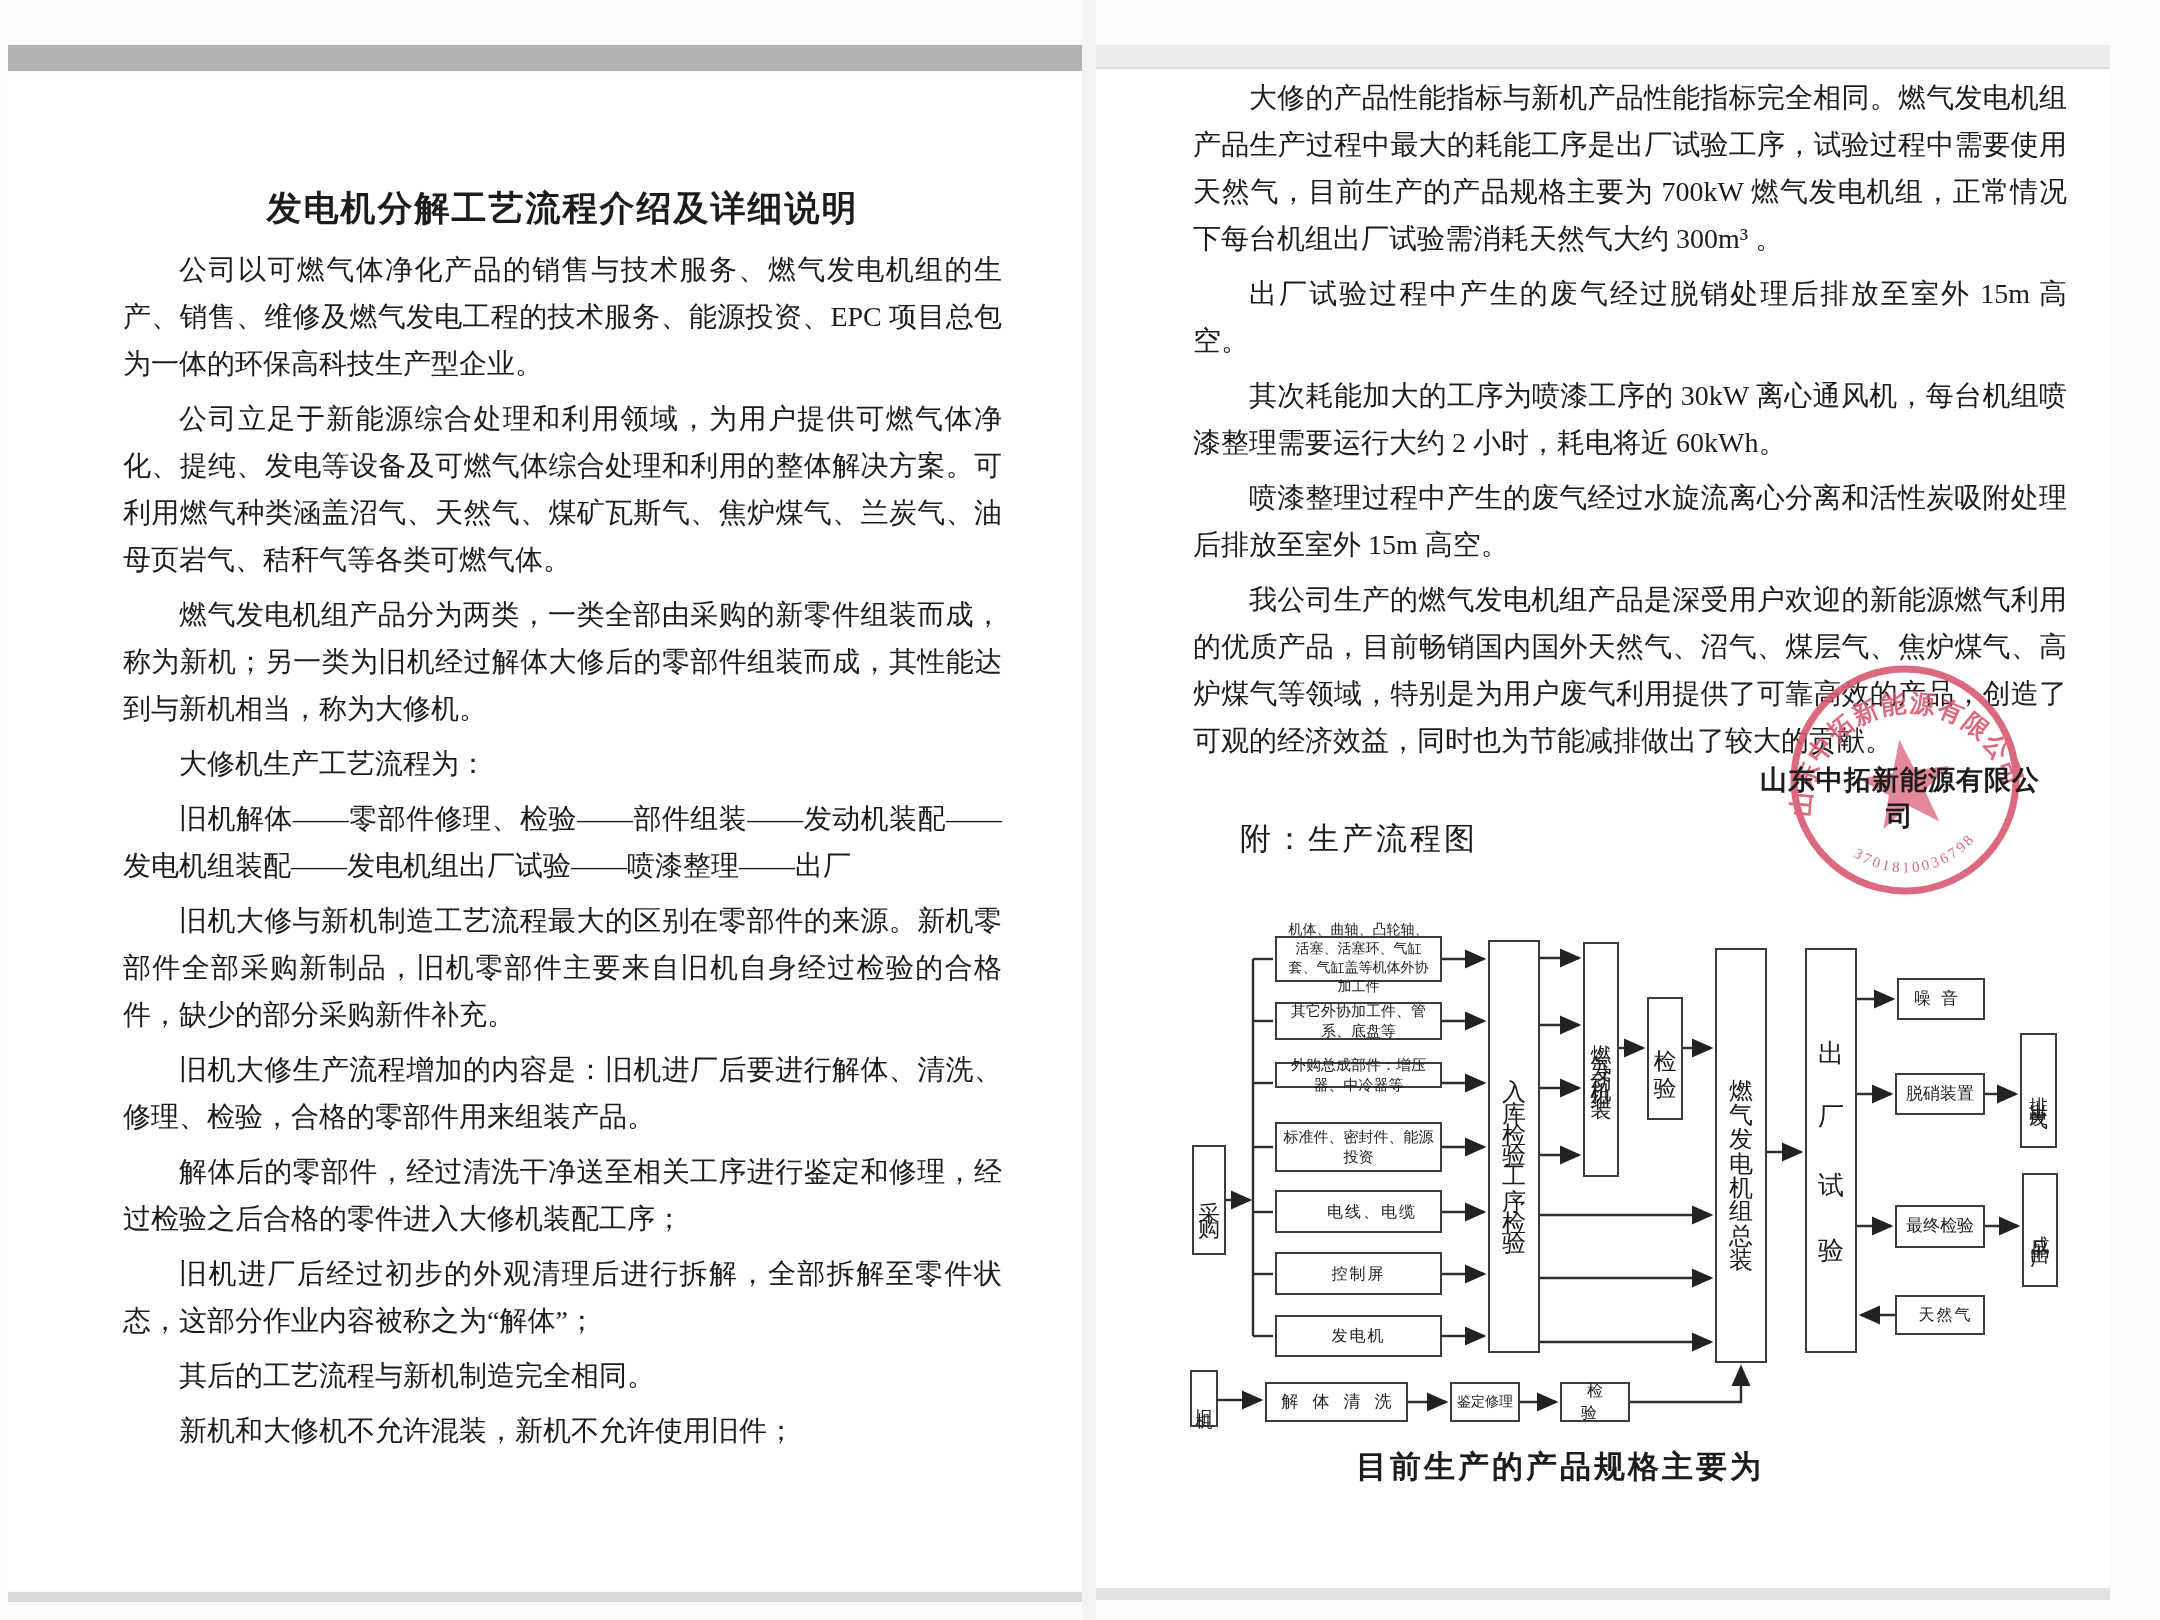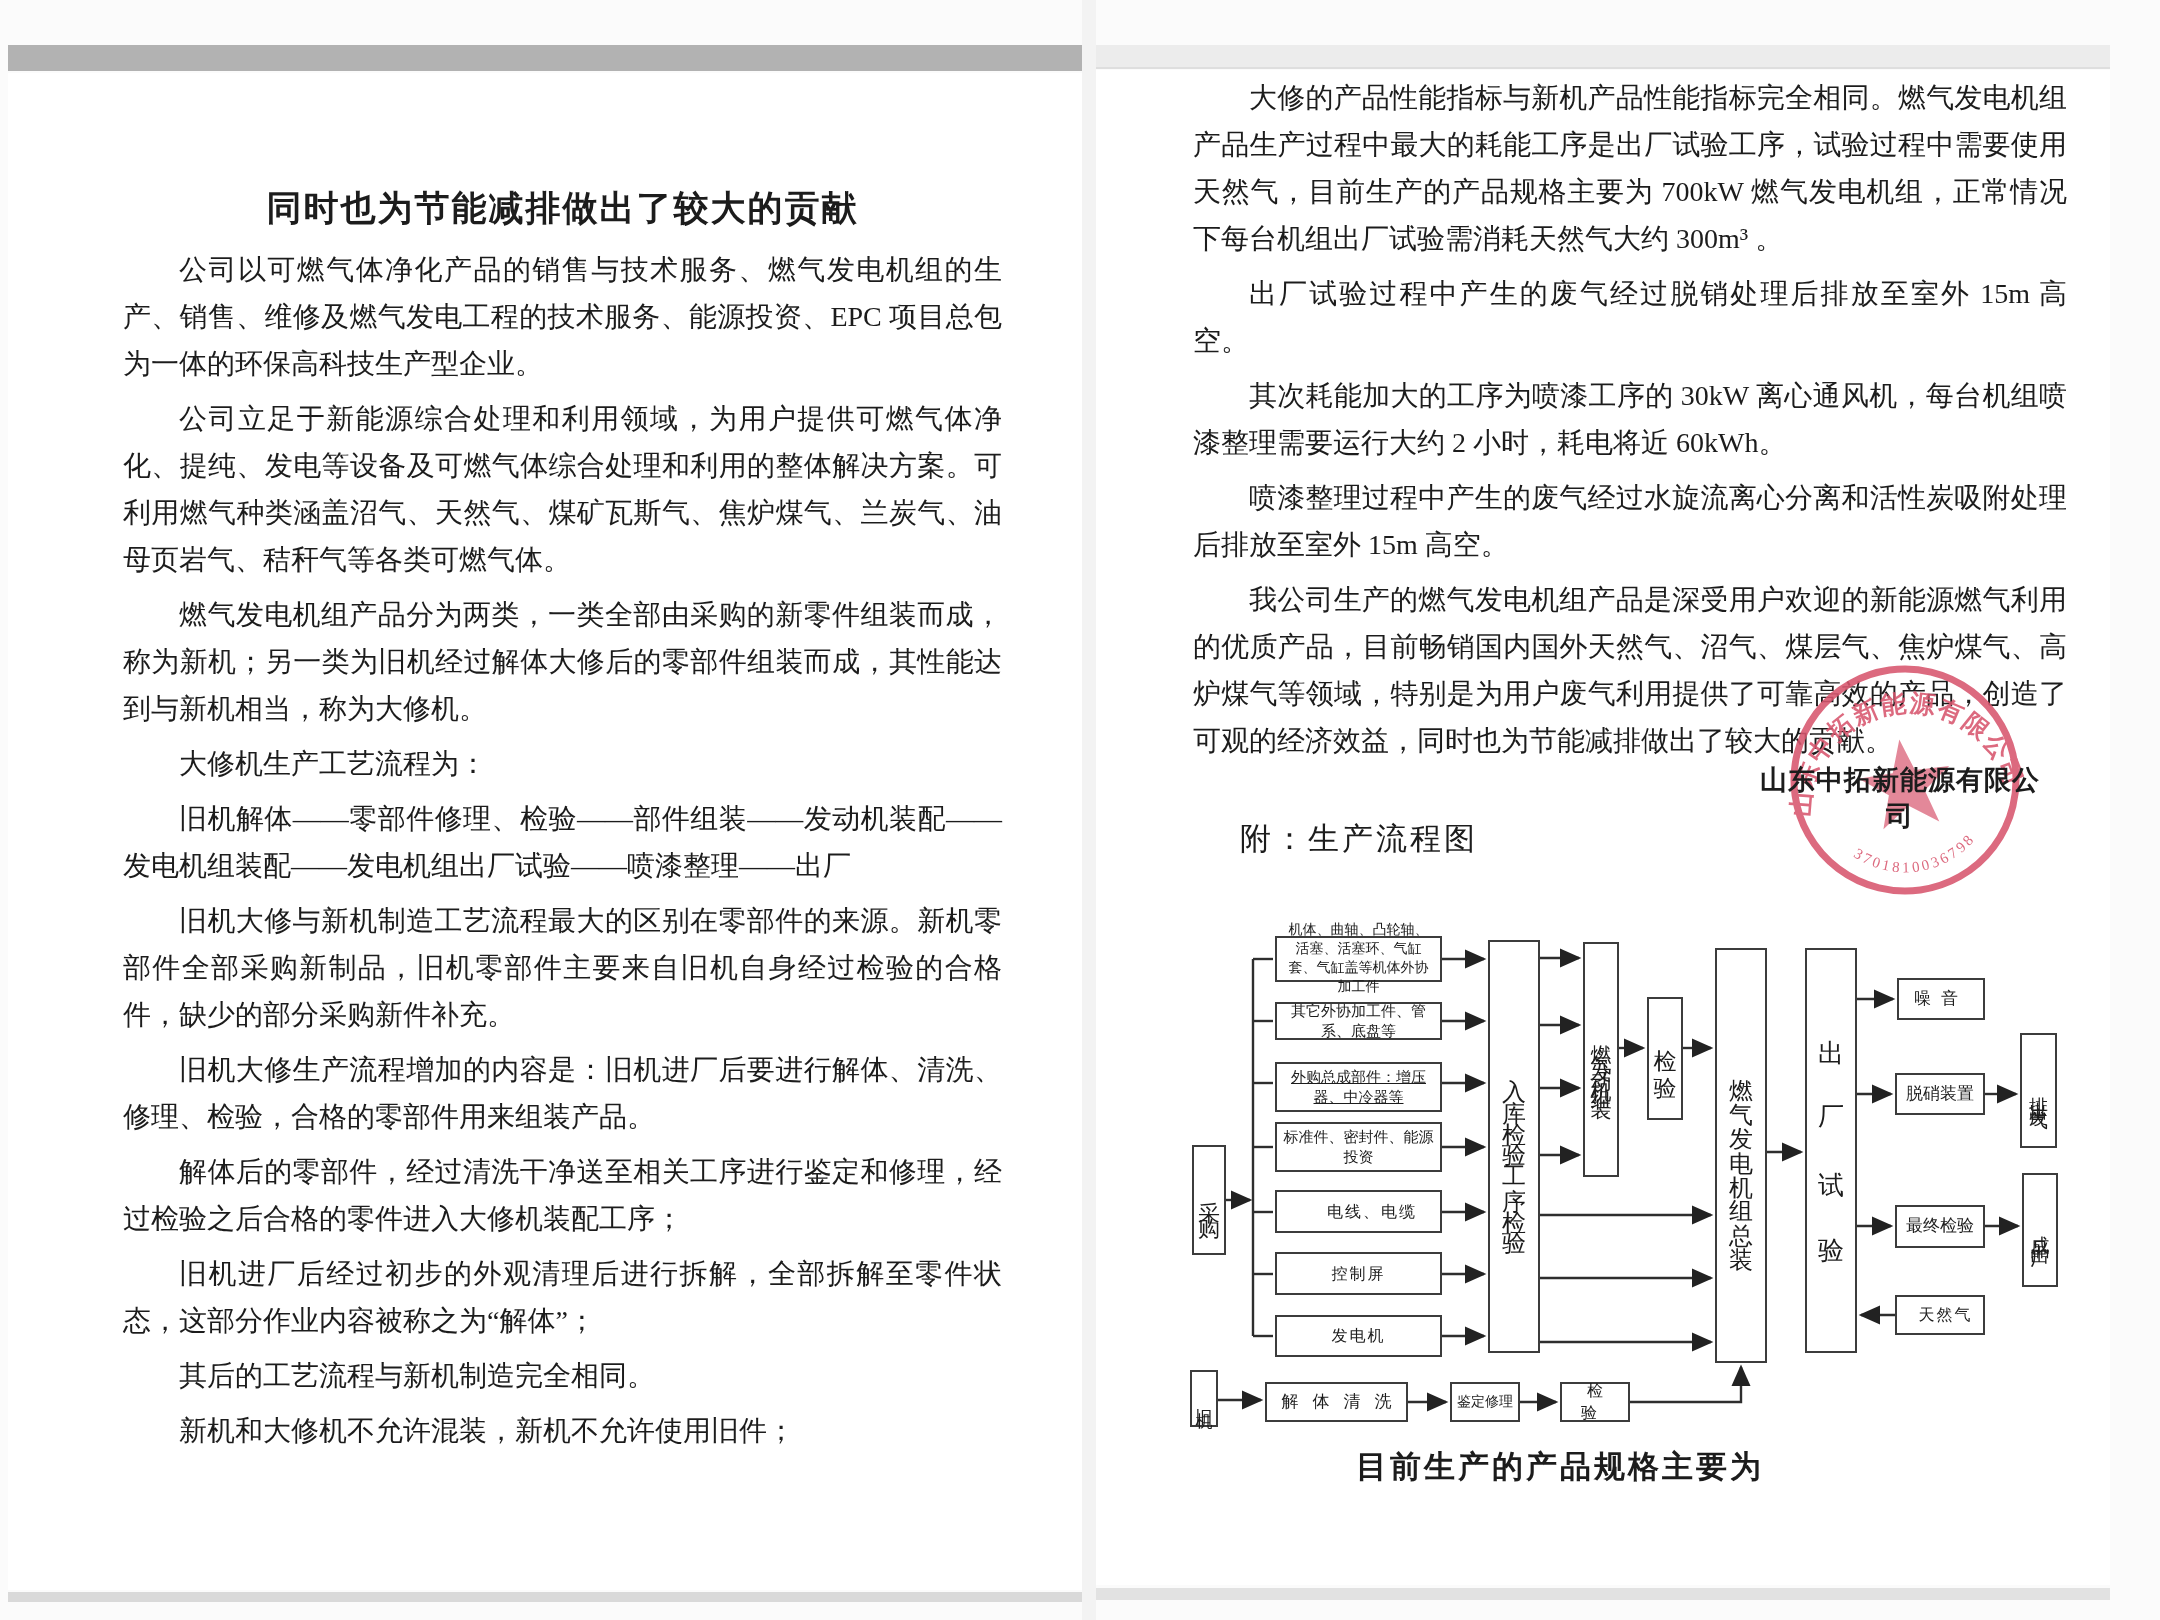--- a/index.html
+++ b/index.html
@@ -32,21 +32,21 @@
 <body>
 
 <div class="bar" style="left:8px;top:45px;width:1074px;height:26px;background:#b2b2b2;"></div>
 <div class="bar" style="left:1096px;top:45px;width:1014px;height:22px;background:#ececec;border-bottom:2px solid #dedede;"></div>
 <div class="bar" style="left:8px;top:1592px;width:1074px;height:10px;background:#d9d9d9;"></div>
 <div class="bar" style="left:1096px;top:1588px;width:1014px;height:12px;background:#e2e2e2;"></div>
 <div class="bar" style="left:1082px;top:0;width:14px;height:1620px;background:#f3f3f3;"></div>
 
 <div class="page" style="left:8px;top:73px;width:1074px;height:1517px;"></div>
 
-<div class="doc-title" style="left:115px;top:185px;width:895px;">同时也为节能减排做出了较大的贡献</div>
+<div class="doc-title" style="left:115px;top:185px;width:895px;">发电机分解工艺流程介绍及详细说明</div>
 
 <div class="doc-text" style="left:115px;top:238px;width:895px;">
   <p>公司以可燃气体净化产品的销售与技术服务、燃气发电机组的生产、销售、维修及燃气发电工程的技术服务、能源投资、EPC 项目总包为一体的环保高科技生产型企业。</p>
   <p>公司立足于新能源综合处理和利用领域，为用户提供可燃气体净化、提纯、发电等设备及可燃气体综合处理和利用的整体解决方案。可利用燃气种类涵盖沼气、天然气、煤矿瓦斯气、焦炉煤气、兰炭气、油母页岩气、秸秆气等各类可燃气体。</p>
   <p>燃气发电机组产品分为两类，一类全部由采购的新零件组装而成，称为新机；另一类为旧机经过解体大修后的零部件组装而成，其性能达到与新机相当，称为大修机。</p>
   <p>大修机生产工艺流程为：</p>
   <p>旧机解体——零部件修理、检验——部件组装——发动机装配——发电机组装配——发电机组出厂试验——喷漆整理——出厂</p>
   <p>旧机大修与新机制造工艺流程最大的区别在零部件的来源。新机零部件全部采购新制品，旧机零部件主要来自旧机自身经过检验的合格件，缺少的部分采购新件补充。</p>
   <p>旧机大修生产流程增加的内容是：旧机进厂后要进行解体、清洗、修理、检验，合格的零部件用来组装产品。</p>
   <p>解体后的零部件，经过清洗干净送至相关工序进行鉴定和修理，经过检验之后合格的零件进入大修机装配工序；</p>
@@ -136,21 +136,21 @@
       <path d="M228,472 H266" marker-end="url(#ah)"></path>
       <path d="M340,472 H376" marker-end="url(#ah)"></path>
       <path d="M450,472 H561 V437" marker-end="url(#ah)"></path>
     </g>
   </svg>
 
   <div class="fb vb" style="left:12px;top:215px;width:34px;height:110px;font-size:22px;letter-spacing:16px;">采购</div>
 
   <div class="fb hb" style="left:95px;top:6px;width:167px;height:46px;font-size:14px;padding:1px 11px;">机体、曲轴、凸轮轴、活塞、活塞环、气缸套、气缸盖等机体外协加工件</div>
   <div class="fb hb" style="left:95px;top:72px;width:167px;height:38px;font-size:15px;">其它外协加工件、管系、底盘等</div>
-  <div class="fb hb" style="left:95px;top:132px;width:167px;height:50px;font-size:15px;text-decoration:underline;">外购总成部件：增压器、中冷器等</div>
+  <div class="fb hb" style="left:95px;top:132px;width:167px;height:26px;font-size:15px;">外购总成部件：增压器、中冷器等</div>
   <div class="fb hb" style="left:95px;top:192px;width:167px;height:50px;font-size:15px;">标准件、密封件、能源投资</div>
   <div class="fb hb" style="left:95px;top:260px;width:167px;height:43px;font-size:16px;letter-spacing:2px;padding-left:27px;">电线、电缆</div>
   <div class="fb hb" style="left:95px;top:322px;width:167px;height:43px;font-size:16px;letter-spacing:2px;">控制屏</div>
   <div class="fb hb" style="left:95px;top:385px;width:167px;height:42px;font-size:16px;letter-spacing:2px;">发电机</div>
 
   <div class="fb vb" style="left:308px;top:10px;width:52px;height:413px;font-size:24px;letter-spacing:22px;">入库检验工序检验</div>
 
   <div class="fb vb" style="left:403px;top:12px;width:36px;height:235px;font-size:21px;letter-spacing:9px;">燃气发动机组装</div>
 
   <div class="fb vb" style="left:467px;top:67px;width:36px;height:123px;font-size:23px;letter-spacing:28px;">检验</div>

